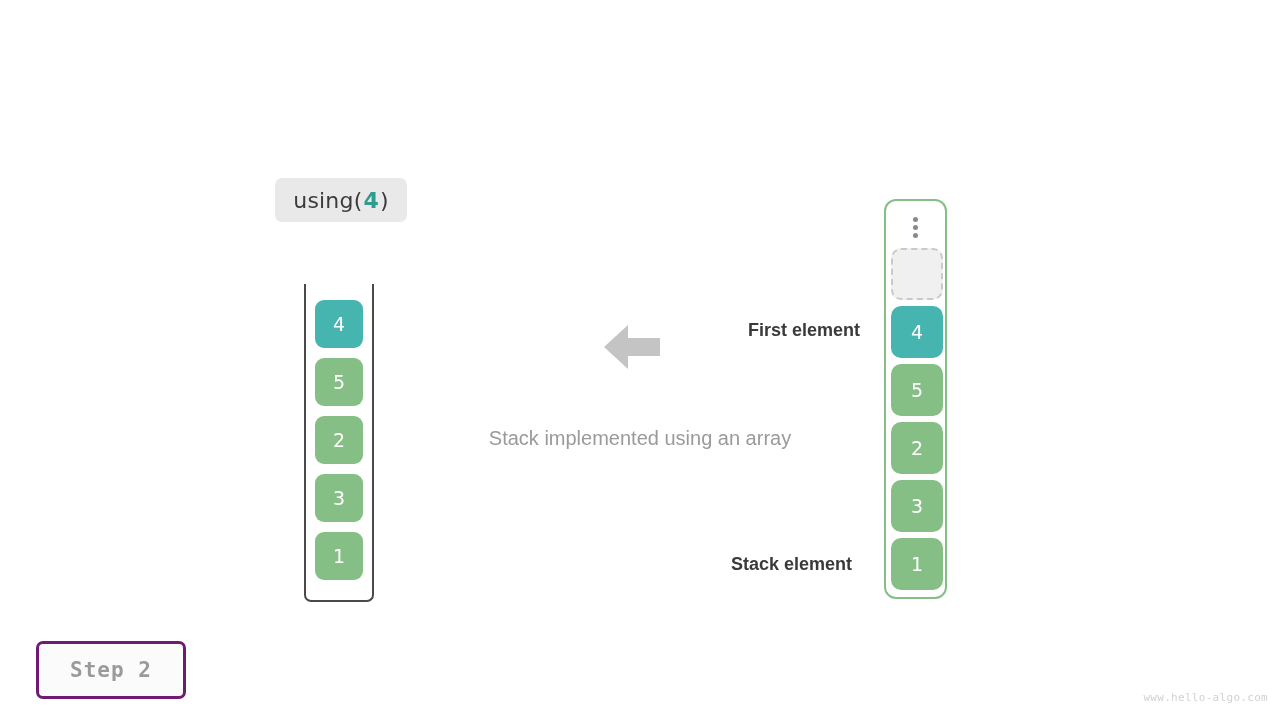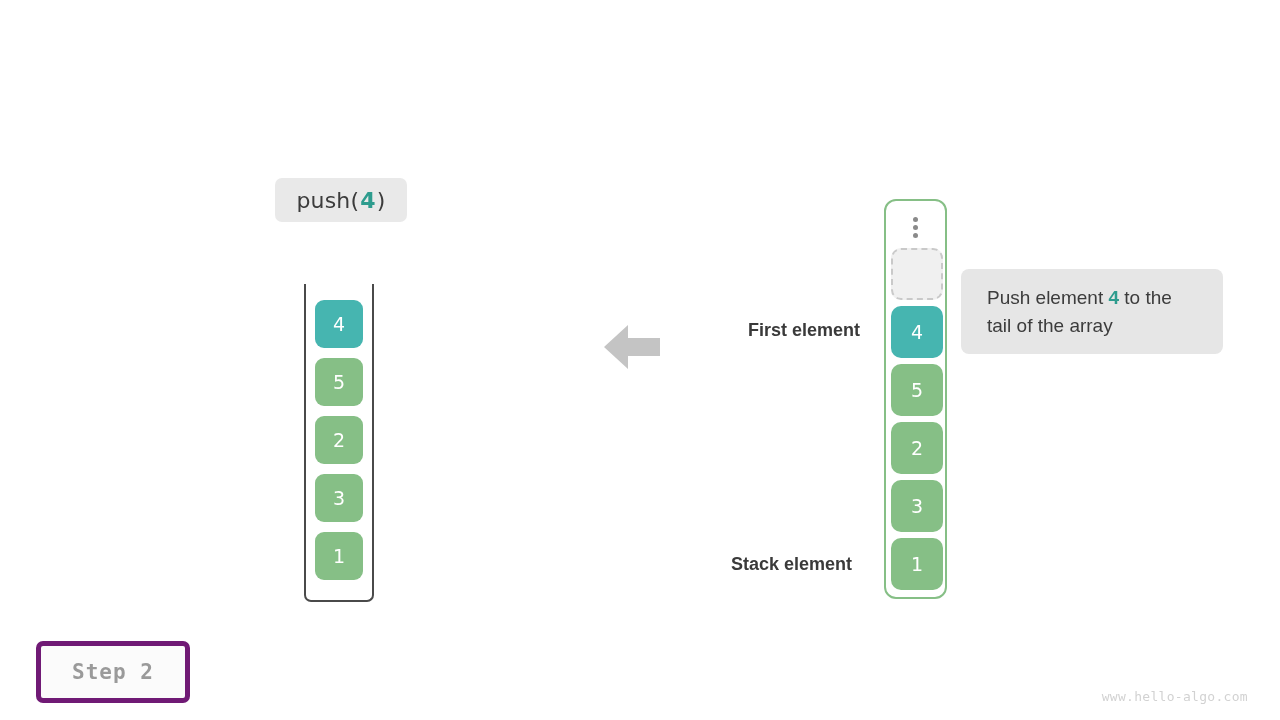--- a/index.html
+++ b/index.html
@@ -203,50 +203,50 @@
   }
 
   
   #step-badge {
     position: absolute;
     left: 36px;
     top: 641px;
     width: 144px;
     height: 52px;
     background: #fbfbfb;
-    border: 5px solid #701a75;
+    border: 3px solid #701a75;
     border-radius: 7px;
     display: flex;
     align-items: center;
     justify-content: center;
     font-family: "DejaVu Sans Mono", monospace;
     font-size: 21px;
     font-weight: 700;
     color: #9a9a9a;
     letter-spacing: 1px;
   }
 
   
   #watermark {
     position: absolute;
-    right: 32px;
+    right: 12px;
     bottom: 16px;
     font-family: "DejaVu Sans Mono", monospace;
-    font-size: 13px;
+    font-size: 11px;
     color: #d2d2d2;
     letter-spacing: 0.3px;
   }
 </style>
 </head>
 <body>
 
 <div class="stage">
 
   <div id="op-chip">
-    <span>push(</span>
+    <span>using(</span>
       <span class="accent">4</span>
       <span>)</span>
   </div>
 
   <div id="stack-container">
     <div class="wall wall-left"></div>
     <div class="wall wall-right"></div>
     <div class="floor"></div>
     <div id="stack-cells">
       <div class="cell teal">4</div>
@@ -257,39 +257,37 @@
     </div>
   </div>
 
   <div id="arrow-left">
     <svg width="60" height="60" viewBox="0 0 60 60" aria-hidden="true">
       <polygon points="2,30 26,8 26,21 58,21 58,39 26,39 26,52" fill="#c4c4c4"></polygon>
     </svg>
   </div>
 
   <div id="label-last">First element</div>
+  <div id="caption">Stack implemented using an array</div>
   <div id="label-first">Stack element</div>
 
   <div id="array-container">
     <div id="array-dots">
       <span class="dot"></span>
       <span class="dot"></span>
       <span class="dot"></span>
     </div>
     <div id="array-cells">
       <div class="cell empty"></div>
       <div class="cell teal">4</div>
       <div class="cell green">5</div>
       <div class="cell green">2</div>
       <div class="cell green">3</div>
       <div class="cell green">1</div>
     </div>
   </div>
 
-  <div id="tooltip">
-    <div><span>Push element </span><span class="accent">4</span><span> to the tail of the array</span></div>
-  </div>
 
   <div id="step-badge">Step  2</div>
 
   <div id="watermark">www.hello-algo.com</div>
 
 </div>
 
 </body></html>

